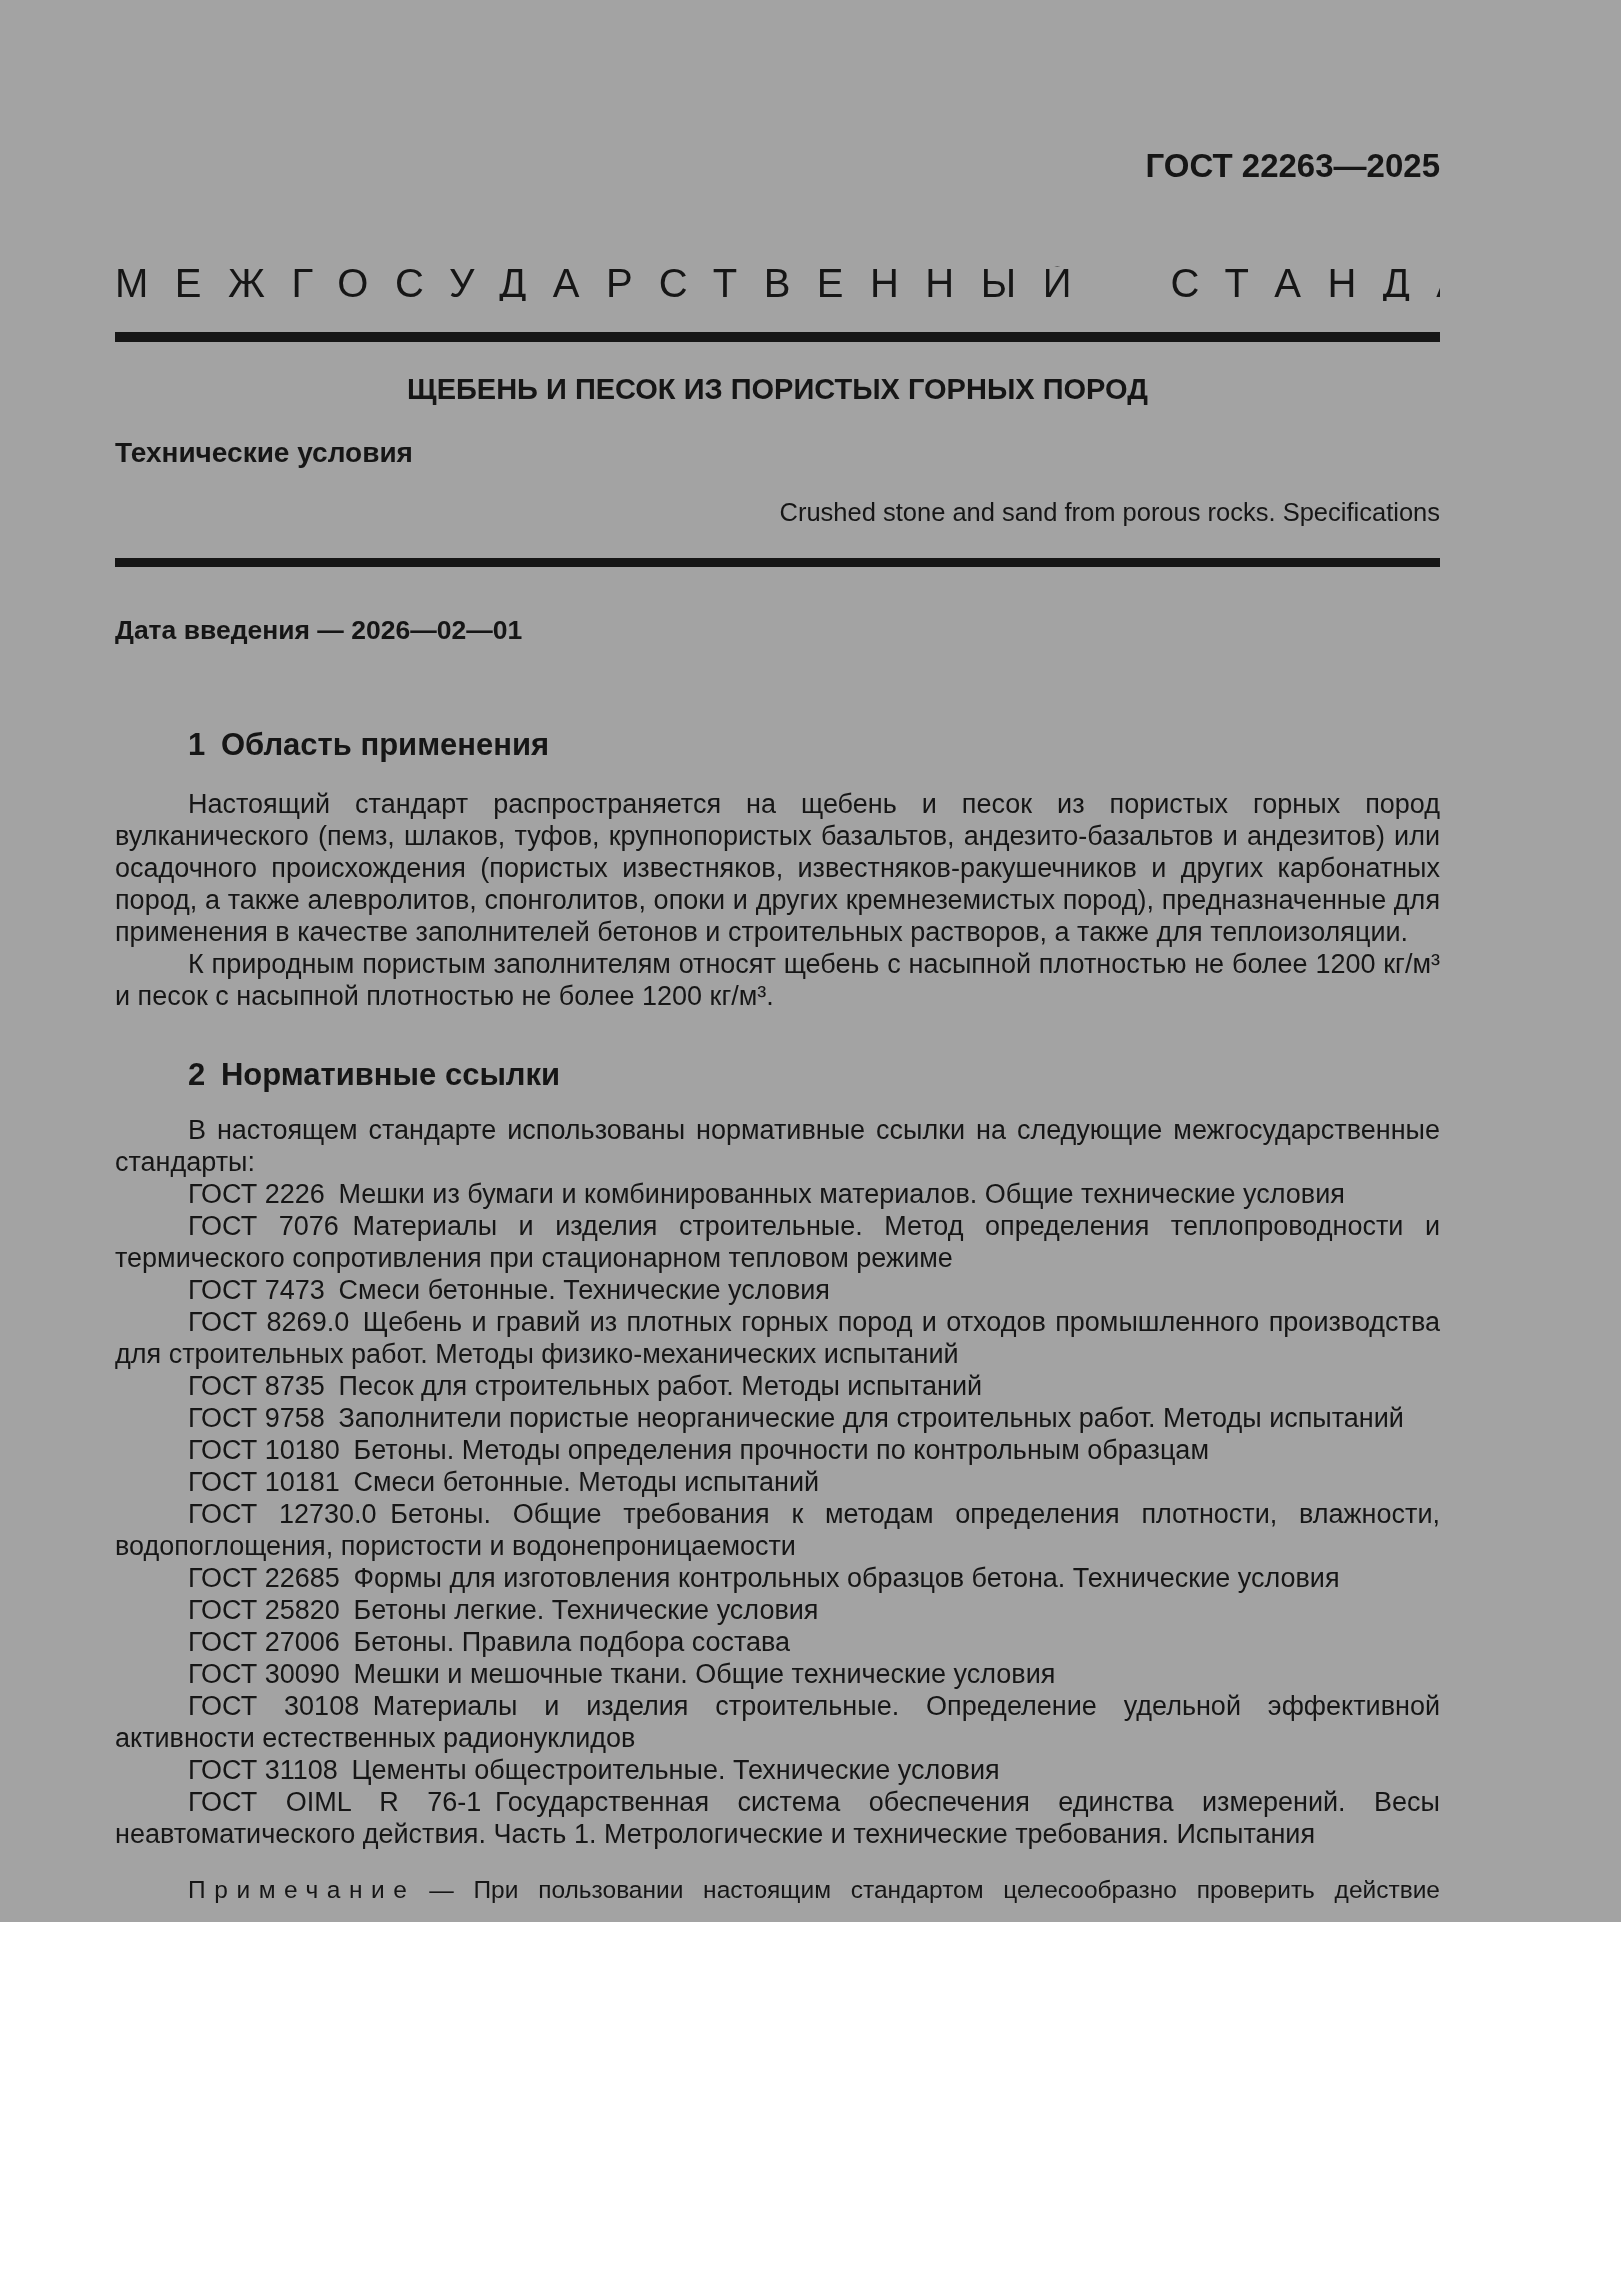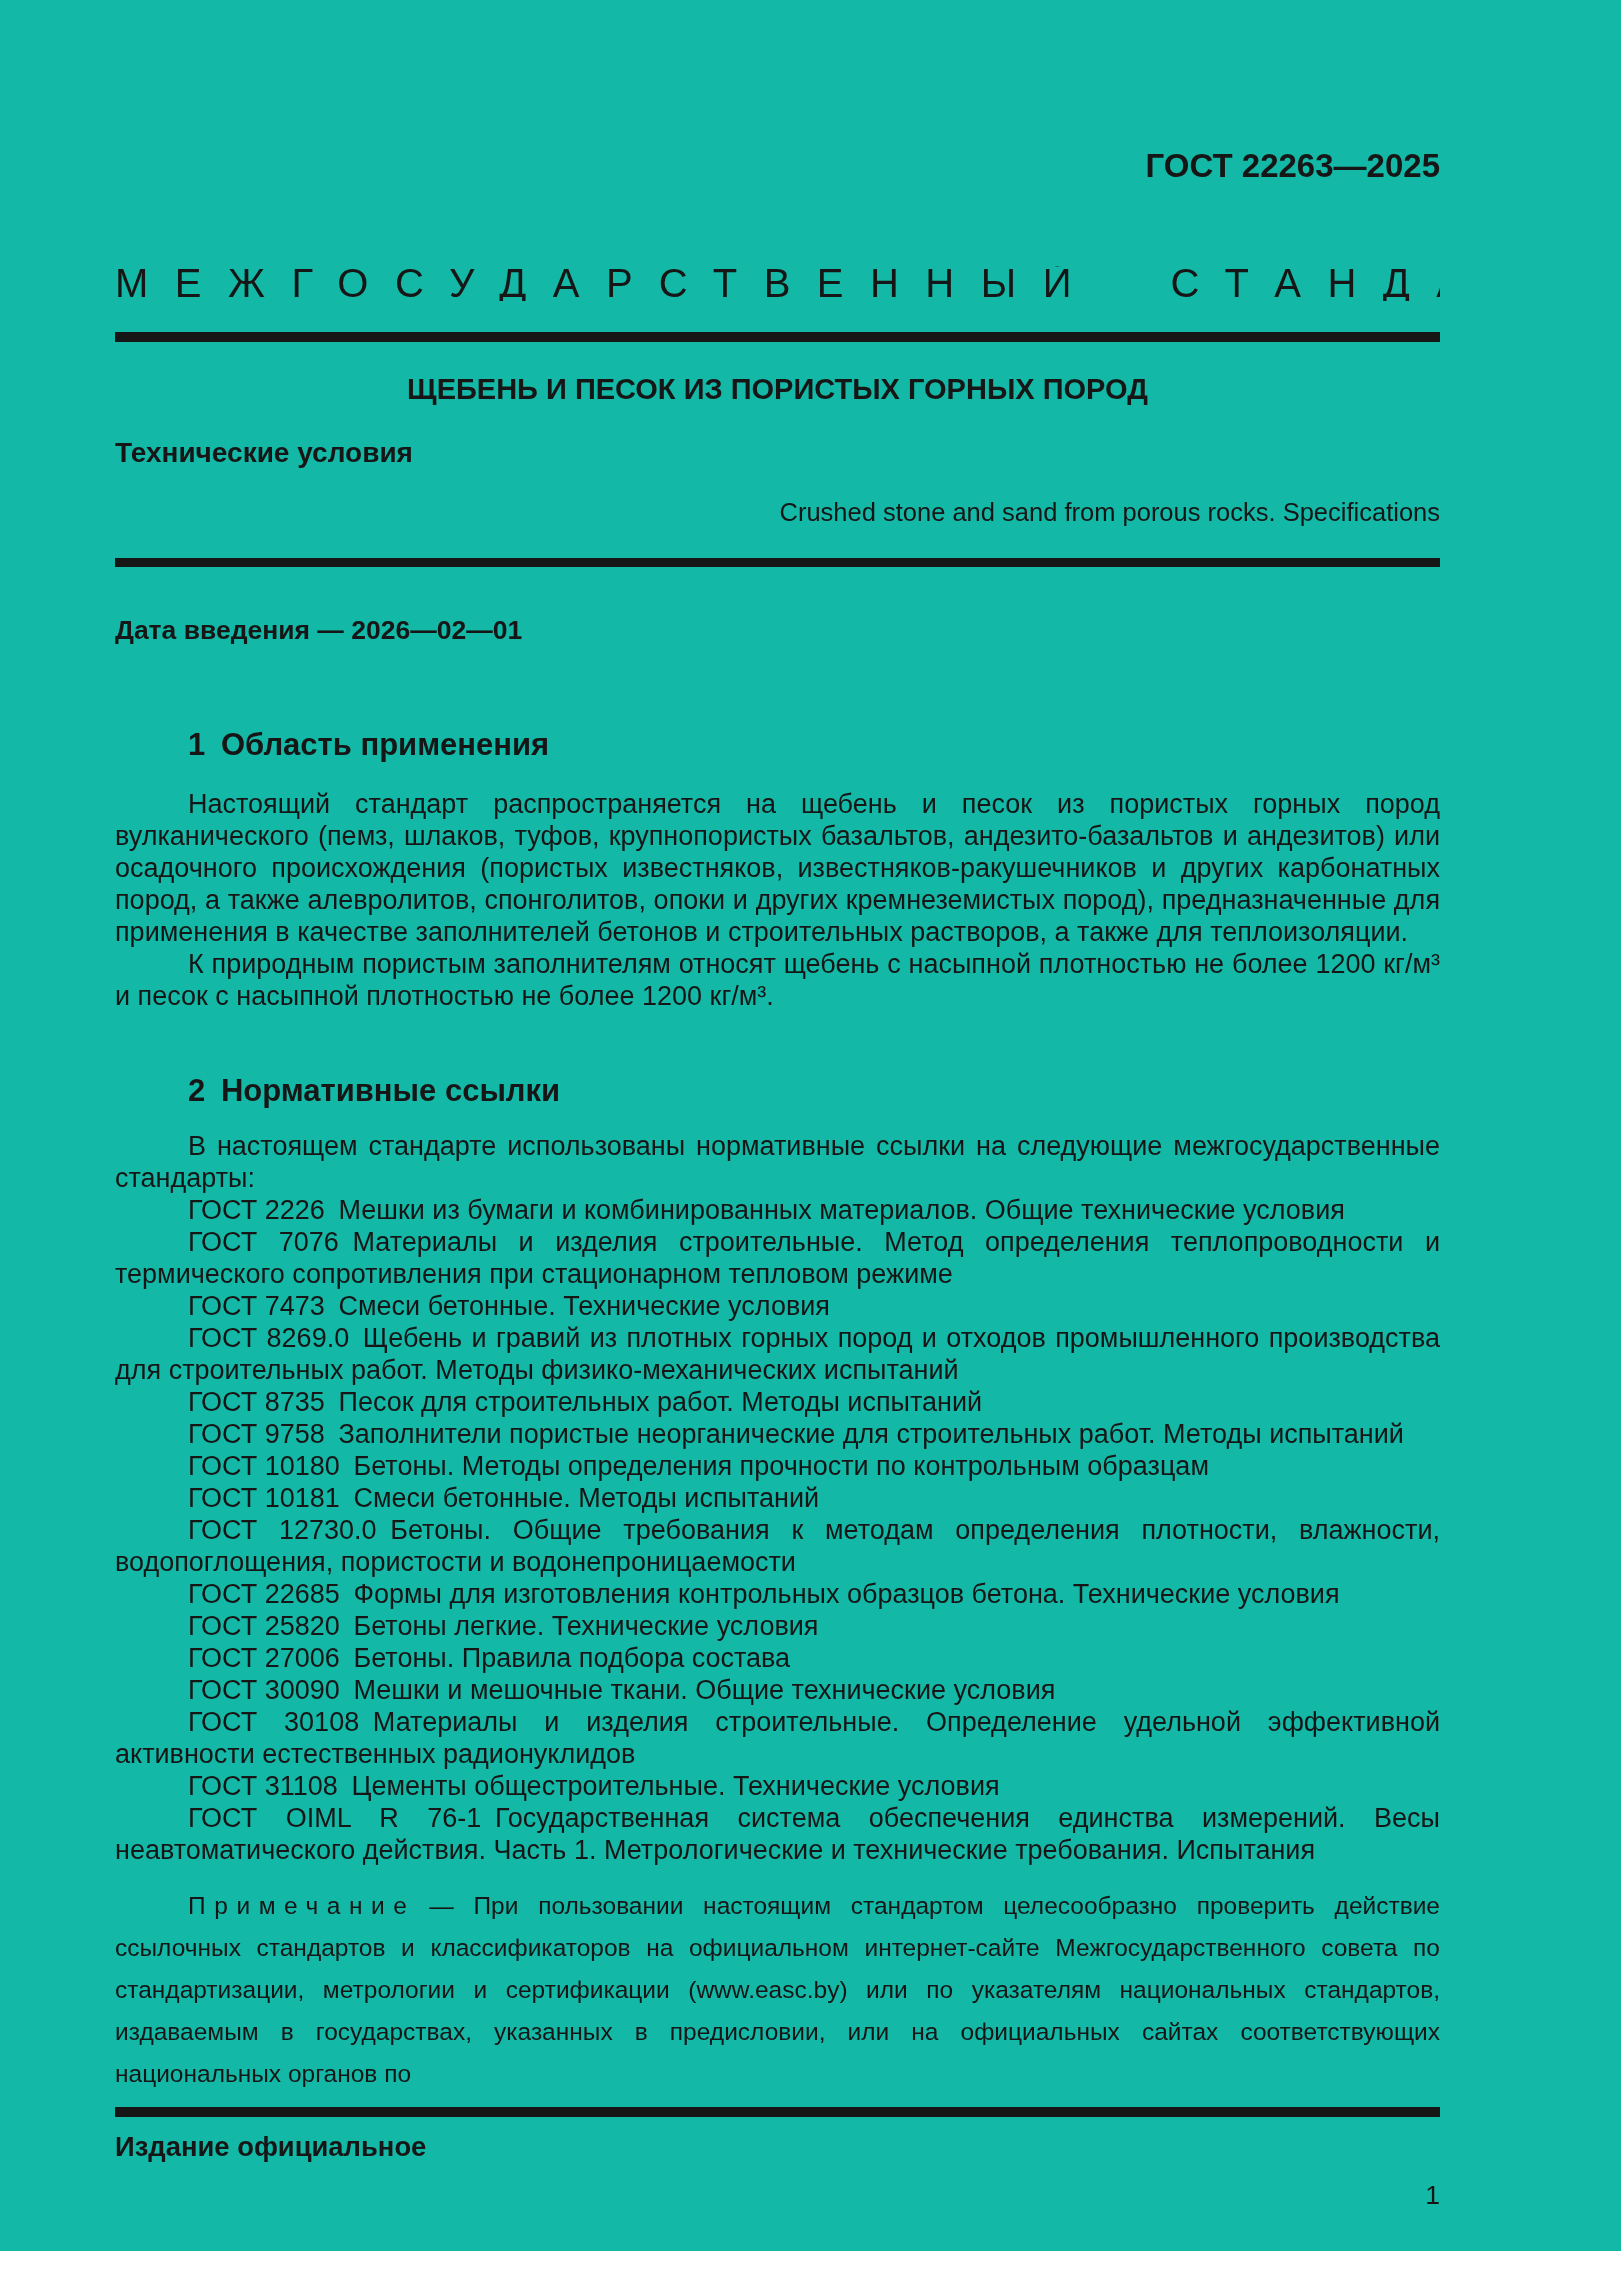--- a/index.html
+++ b/index.html
@@ -2,22 +2,22 @@
 <html lang="ru"><head>
 <meta charset="utf-8">
 <style>
   * { box-sizing: border-box; margin: 0; padding: 0; }
   html, body { background: #ffffff; }
   body { font-family: "Liberation Sans", "DejaVu Sans", sans-serif; color: #161616; }
 
   .page {
     position: relative;
     width: 1621px;
-    height: 2251px;
-    background: #14b8a6;
+    height: 1922px;
+    background: #a3a3a3;
     overflow: hidden;
   }
   .content {
     position: absolute;
     left: 115px;
     top: 0;
     width: 1325px;
   }
 
   .doc-number {
@@ -72,21 +72,21 @@
     line-height: 33px;
   }
 
   .sec-heading {
     font-size: 31px;
     font-weight: bold;
     line-height: 39px;
     padding-left: 73px;
   }
   .h-sec1 { margin-top: 78px; }
-  .h-sec2 { margin-top: 59px; }
+  .h-sec2 { margin-top: 43px; }
   .sec-num { margin-right: 15.7px; }
 
   .body-p, .ref {
     font-size: 27px;
     line-height: 32px;
     text-align: justify;
     text-indent: 73px;
   }
   .first-para { margin-top: 23.5px; }
   .intro-para { margin-top: 19.6px; }

